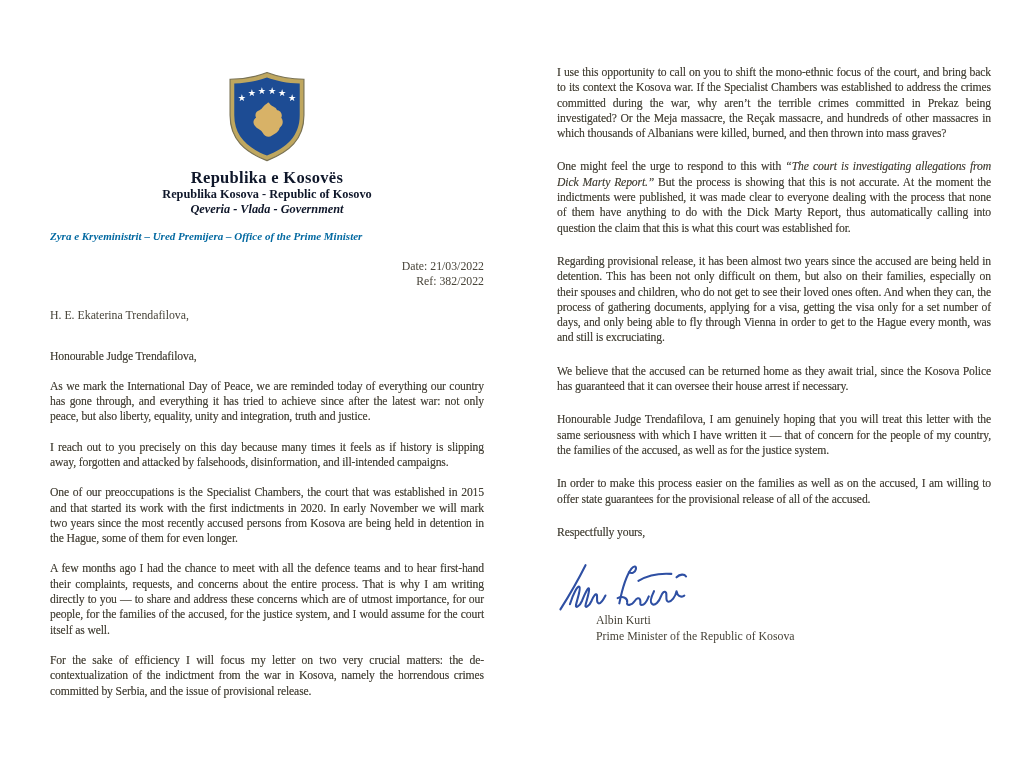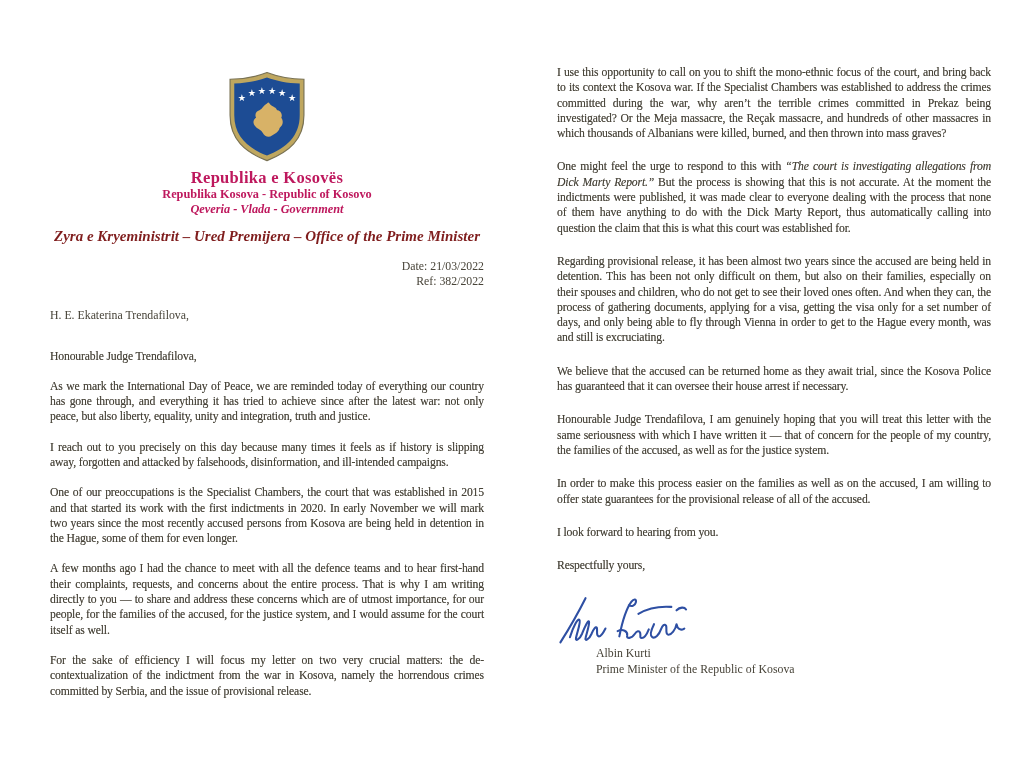--- a/index.html
+++ b/index.html
@@ -10,27 +10,27 @@
     color:#474338;
   }
   .sheet { position:absolute; inset:0; background:#ffffff; }
 
   .col { position:absolute; top:0; }
   .col-left  { left:50px;  width:434px; }
   .col-right { left:557px; width:434px; top:65px; }
 
   
   .emblem { width:88px; height:94px; margin:70px auto 4px auto; }
-  .hdr { text-align:center; color:#be185d; }
+  .hdr { text-align:center; color:#0f172a; }
   .hdr-title { font-size:16.5px; font-weight:bold; letter-spacing:.3px; line-height:19px; }
   .hdr-sub   { font-size:12.3px; font-weight:bold; line-height:15px; }
   .hdr-gov   { font-size:12.3px; font-weight:bold; font-style:italic; line-height:15px; }
   .office-line {
-    margin-top:11px; text-align:center; font-size:15px;
-    font-weight:bold; font-style:italic; color:#7f1d1d; line-height:16px;
+    margin-top:11px; font-size:11px;
+    font-weight:bold; font-style:italic; color:#0369a1; line-height:16px;
   }
   .date-block { margin-top:15px; text-align:right; font-size:11.8px; line-height:15px; }
   .recipient  { margin-top:19px; font-size:11.8px; line-height:15.5px; }
   .salutation { margin-top:25px; font-size:11.8px; }
 
   
   p.body {
     font-size:11.7px; letter-spacing:-0.15px; line-height:15.3px;
     text-align:justify; margin-top:15px;
     text-shadow:0 0 .4px rgba(70,66,56,.55);
@@ -98,21 +98,20 @@
 
     <p class="body first">I use this opportunity to call on you to shift the mono-ethnic focus of the court, and bring back to its context the Kosova war. If the Specialist Chambers was established to address the crimes committed during the war, why aren’t the terrible crimes committed in Prekaz being investigated? Or the Meja massacre, the Reçak massacre, and hundreds of other massacres in which thousands of Albanians were killed, burned, and then thrown into mass graves?</p>
 
     <p class="body"><span>One might feel the urge to respond to this with </span><em>“The court is investigating allegations from Dick Marty Report.”</em><span> But the process is showing that this is not accurate. At the moment the indictments were published, it was made clear to everyone dealing with the process that none of them have anything to do with the Dick Marty Report, thus automatically calling into question the claim that this is what this court was established for.</span></p>
 
     <p class="body">Regarding provisional release, it has been almost two years since the accused are being held in detention. This has been not only difficult on them, but also on their families, especially on their spouses and children, who do not get to see their loved ones often. And when they can, the process of gathering documents, applying for a visa, getting the visa only for a set number of days, and only being able to fly through Vienna in order to get to the Hague every month, was and still is excruciating.</p>
     <p class="body">We believe that the accused can be returned home as they await trial, since the Kosova Police has guaranteed that it can oversee their house arrest if necessary.</p>
     <p class="body">Honourable Judge Trendafilova, I am genuinely hoping that you will treat this letter with the same seriousness with which I have written it — that of concern for the people of my country, the families of the accused, as well as for the justice system.</p>
     <p class="body">In order to make this process easier on the families as well as on the accused, I am willing to offer state guarantees for the provisional release of all of the accused.</p>
 
-    <div class="plain look-forward">I look forward to hearing from you.</div>
     <div class="plain valediction">Respectfully yours,</div>
 
     <div class="signature">
       <svg viewBox="0 0 160 60" width="158" height="52" aria-hidden="true">
         <g fill="none" stroke="#2e4fa3" stroke-width="2.4" stroke-linecap="round" stroke-linejoin="round">
           <path d="M2 57 C14 38 26 16 31 6"></path>
           <path d="M13 51 C17 38 22 29 24 31 C26 33 21 46 20 52 C19 56 24 54 27 47 C30 39 34 31 35 33 C36 36 32 47 31 52 C30 56 35 54 38 47 C40 42 43 38 44 40 C45 43 43 49 46 50 C49 51 52 45 54 41"></path>
           <path d="M70 50 C73 35 78 18 84 10 C87 6 90 7 89 11 C88 15 84 16 81 14"></path>
           <path d="M68 44 C74 41 80 44 79 49 C78 53 84 53 88 47 C90 44 93 43 94 46 C95 49 93 52 96 52 C99 52 102 47 104 42"></path>
           <path d="M110 36 C107 42 105 49 108 51 C111 53 116 48 118 42 C120 37 122 35 124 38 C125 41 123 47 126 48 C130 49 135 42 136 36 C137 41 140 44 145 41"></path>

